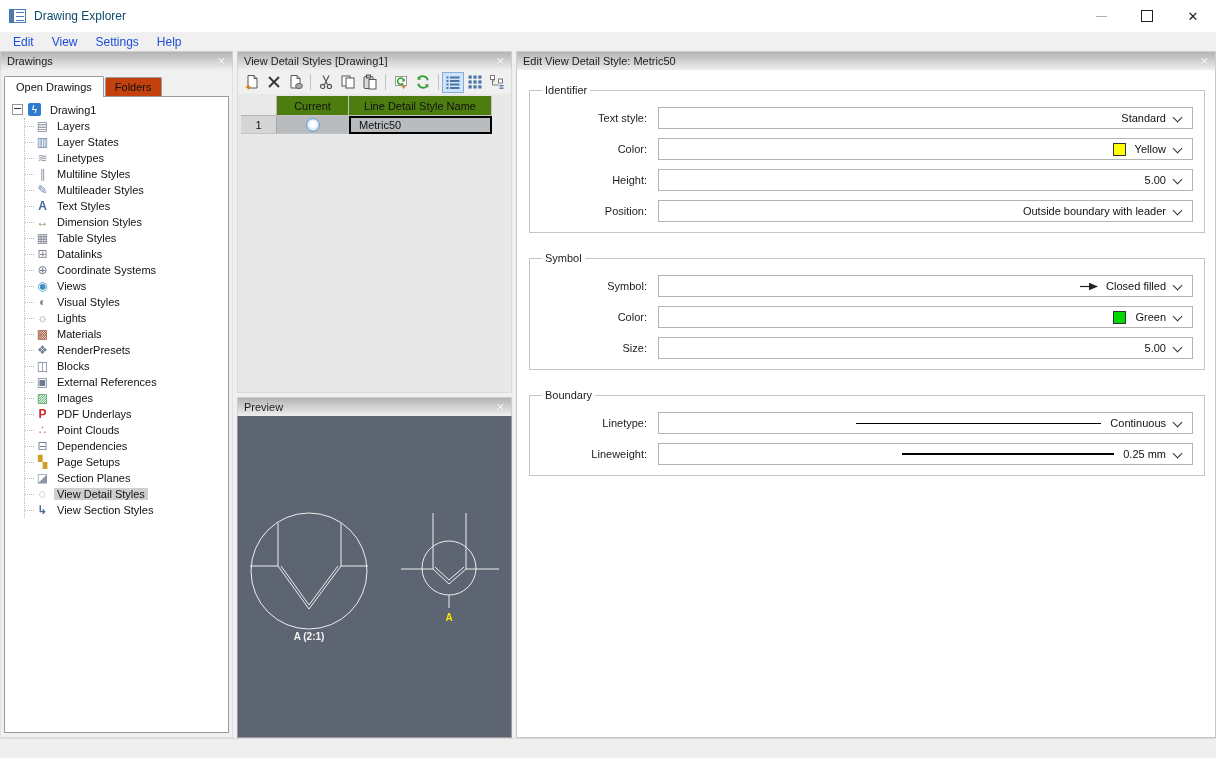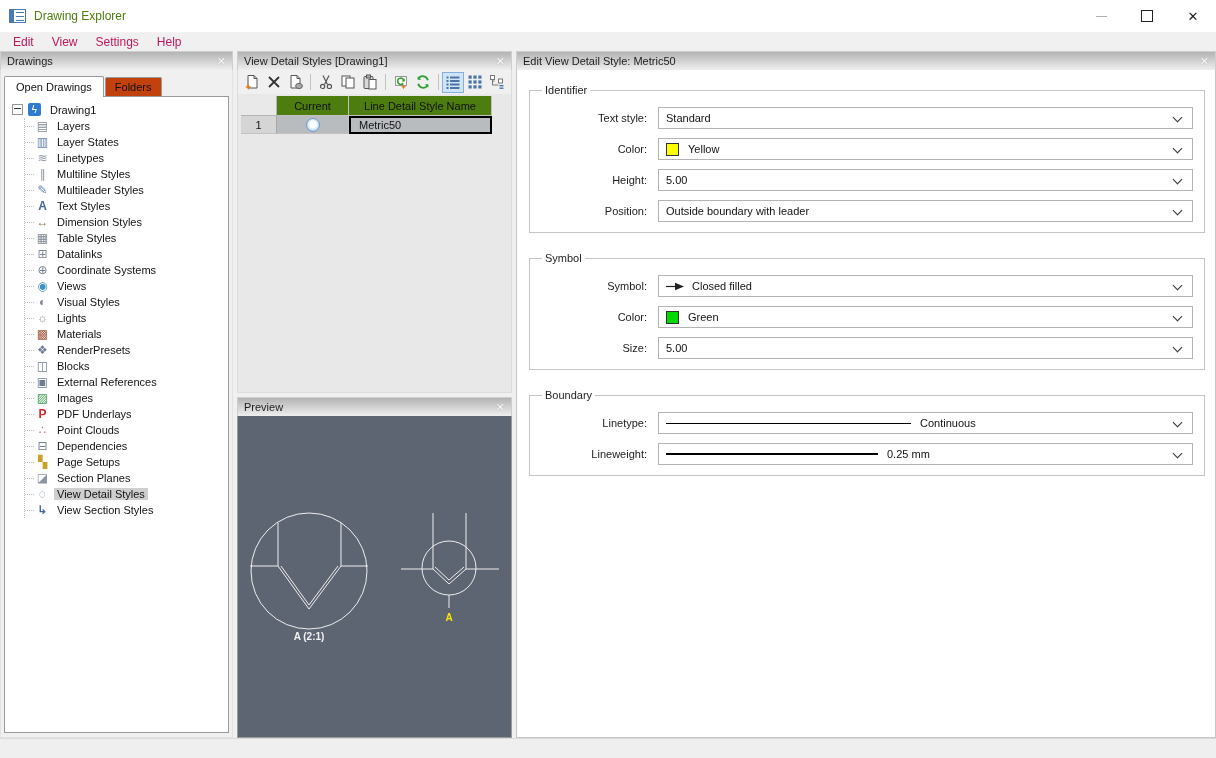--- a/index.html
+++ b/index.html
@@ -6,30 +6,30 @@
     font-family:"Liberation Sans","DejaVu Sans",sans-serif;background:#f0f0f0;
     -webkit-font-smoothing:antialiased;}
   .app{position:relative;width:1216px;height:758px;background:#f0f0f0;}
 
   
   .titlebar{height:32px;background:#fff;display:flex;align-items:center;border-bottom:1px solid #f2f2f2;}
   .app-icon{width:17px;height:14px;margin:0 8px 0 9px;border:1px solid #4a7ab5;background:#fff;position:relative;box-sizing:border-box;}
   .app-icon::before{content:"";position:absolute;left:0;top:0;bottom:0;width:4px;background:#4a7ab5;}
   .app-icon::after{content:"";position:absolute;left:6px;right:1px;top:2px;height:9px;
     background:repeating-linear-gradient(#4a7ab5 0 1px,transparent 1px 4px);}
-  .title-text{font-size:12px;color:#4d7c0f;}
+  .title-text{font-size:12px;color:#0c4a6e;}
   .win-controls{margin-left:auto;display:flex;height:32px;}
   .win-btn{width:46px;height:32px;display:flex;align-items:center;justify-content:center;cursor:default;}
   .glyph-min{width:11px;height:1px;background:#b0b0b0;display:block;}
   .glyph-max{width:10px;height:10px;border:1px solid #222;display:block;}
   .glyph-close{font-size:13px;color:#222;line-height:1;}
 
   
   .menubar{height:18px;background:#f0f0f0;display:flex;align-items:center;padding-left:4px;}
-  .menu-item{font-size:12px;color:#be185d;padding:1px 9px;}
+  .menu-item{font-size:12px;color:#1d4ed8;padding:1px 9px;}
 
   
   .workspace{display:flex;height:687px;background:#f0f0f0;}
   .panel{background:#f0f0f0;display:flex;flex-direction:column;box-sizing:border-box;}
   .panel-header{height:19px;flex:0 0 19px;background:linear-gradient(180deg,#b3b3b3,#efefef);
     display:flex;align-items:center;padding:0 6px;box-sizing:border-box;border:1px solid #cfcfcf;border-bottom:none;}
   .panel-title{font-size:11px;color:#1c1c1c;}
   .panel-close{margin-left:auto;color:#fdfdfd;font-size:11px;font-weight:bold;text-shadow:0 0 1px #999;line-height:1;}
 
   
@@ -103,21 +103,21 @@
   .preview-body svg{display:block;}
 
   
   .right-panel{width:700px;flex:0 0 700px;margin-left:4px;}
   .edit-body{flex:1;background:#fff;border:1px solid #c6c6c6;border-top:none;padding:14px 10px 0 12px;box-sizing:border-box;overflow:hidden;}
   fieldset{border:1px solid #c5c5c5;border-radius:0;margin:0 0 19px 0;padding:2px 9px 10px 9px;}
   legend{font-size:11px;color:#1c1c1c;padding:0 3px;margin-left:3px;}
   .frow{display:flex;align-items:center;margin:9px 0 0 0;}
   .flabel{width:108px;flex:0 0 108px;text-align:right;padding-right:11px;font-size:11px;color:#1c1c1c;}
   .field{position:relative;flex:1;height:22px;border:1px solid #b3b3b3;background:#fff;display:flex;align-items:center;
-    padding:0 26px 0 7px;font-size:11px;color:#111;box-sizing:border-box;margin-right:2px;}
+    padding:0 26px 0 7px;font-size:11px;color:#111;box-sizing:border-box;margin-right:2px;justify-content:flex-end;}
   .field::after{content:"";position:absolute;right:11px;top:6px;width:6px;height:6px;
     border-right:1.4px solid #333;border-bottom:1.4px solid #333;transform:rotate(45deg);}
   .swatch{width:13px;height:13px;border:1px solid #333;margin-right:9px;flex:0 0 13px;box-sizing:border-box;}
   .sym-arrow{margin-right:7px;}
   .ltline{display:inline-block;background:#000;margin-right:9px;}
 
   
   .statusbar{height:21px;background:#efefef;border-top:1px solid #dadada;}
 </style>
 </head>

